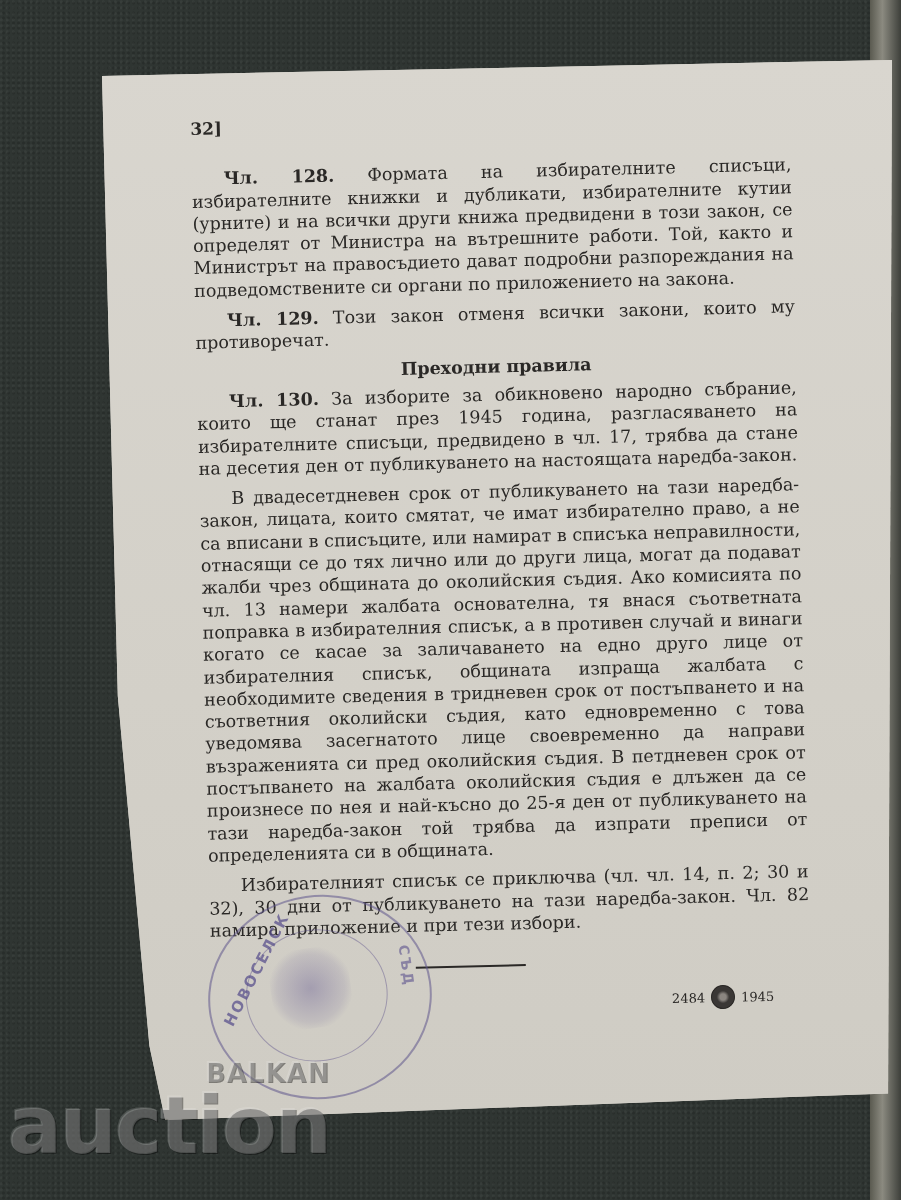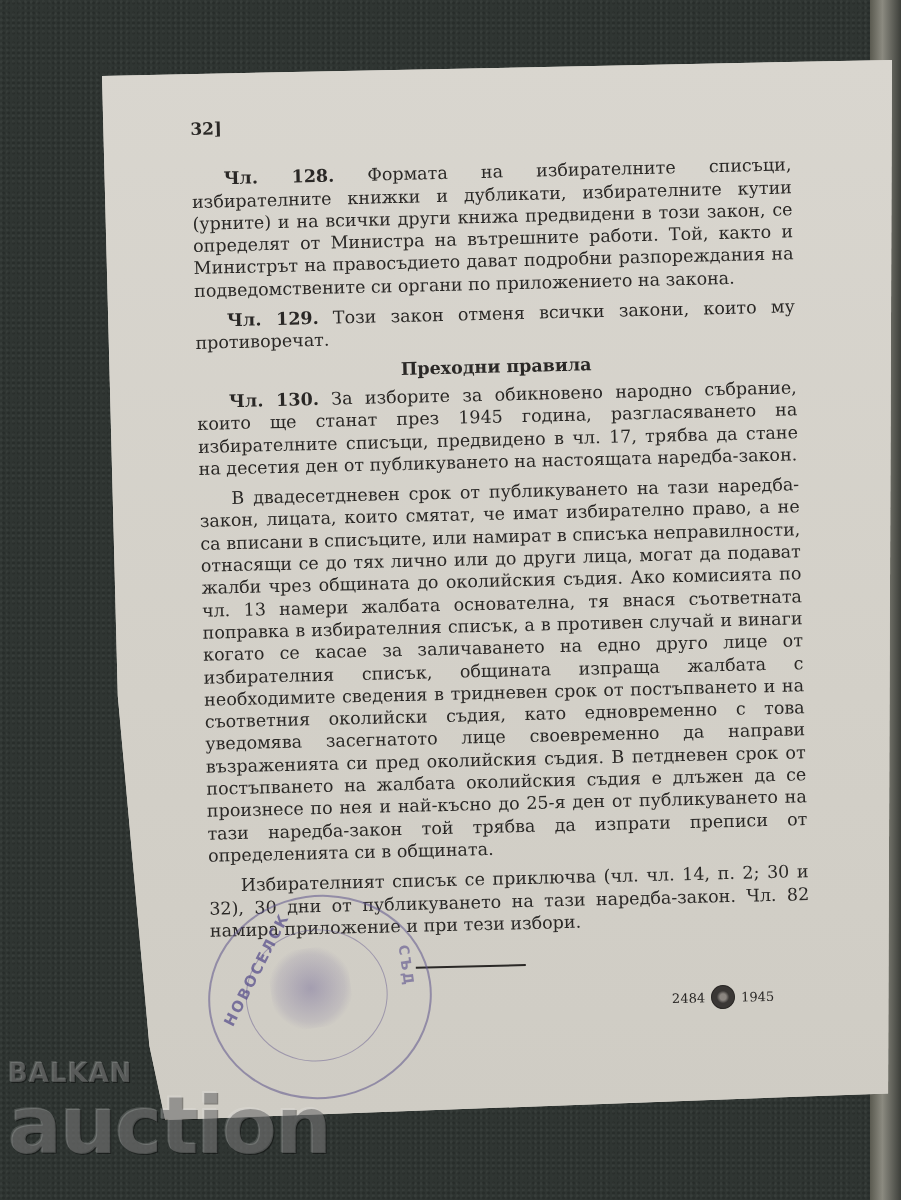--- a/index.html
+++ b/index.html
@@ -68,21 +68,21 @@
     .stamp-text-right {
       position: absolute; right: 12px; top: 60px; color: rgba(90,80,140,0.6);
       font-family: "DejaVu Sans", sans-serif; font-weight: bold; font-size: 14px;
       writing-mode: vertical-rl; letter-spacing: 2px;
     }
     .watermark {
       position: absolute; left: 8px; top: 1060px; color: rgba(200,200,200,0.28);
       font-family: "DejaVu Sans", sans-serif;
       text-shadow: 1px 1px 0 rgba(0,0,0,0.4), -1px -1px 0 rgba(255,255,255,0.15);
     }
-    .watermark-small { font-size: 26px; font-weight: bold; letter-spacing: 1px; line-height: 26px; }
+    .watermark-small { font-size: 26px; font-weight: bold; letter-spacing: 1px; line-height: 26px; text-align: right; }
     .watermark-big { font-size: 80px; font-weight: bold; line-height: 80px; letter-spacing: -2px; }
   </style>
 </head>
 <body>
 
 <div class="book-edge"></div>
 <div class="page"></div>
 
 <div class="page-content">
   <span class="page-number">32]</span>

